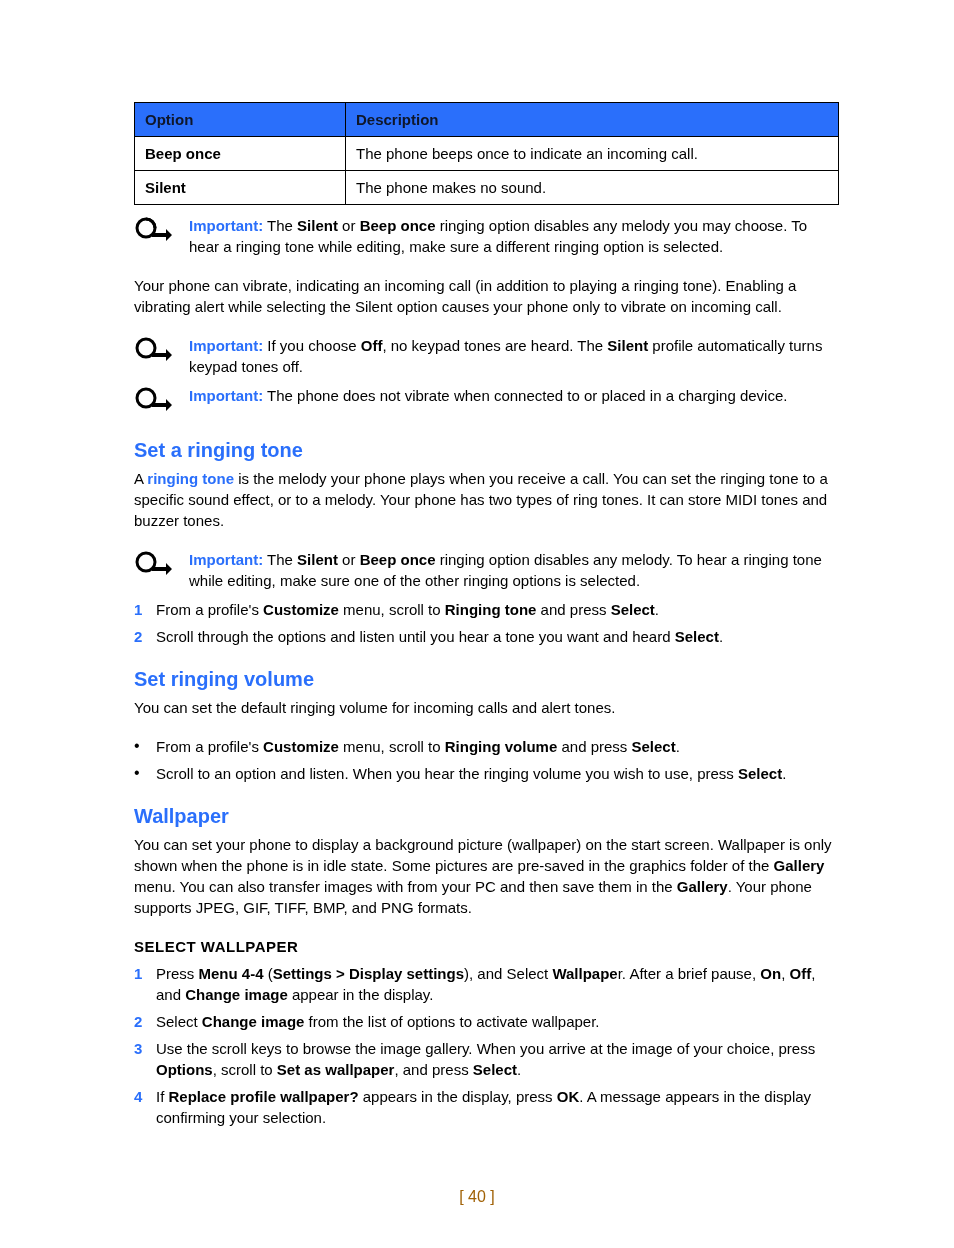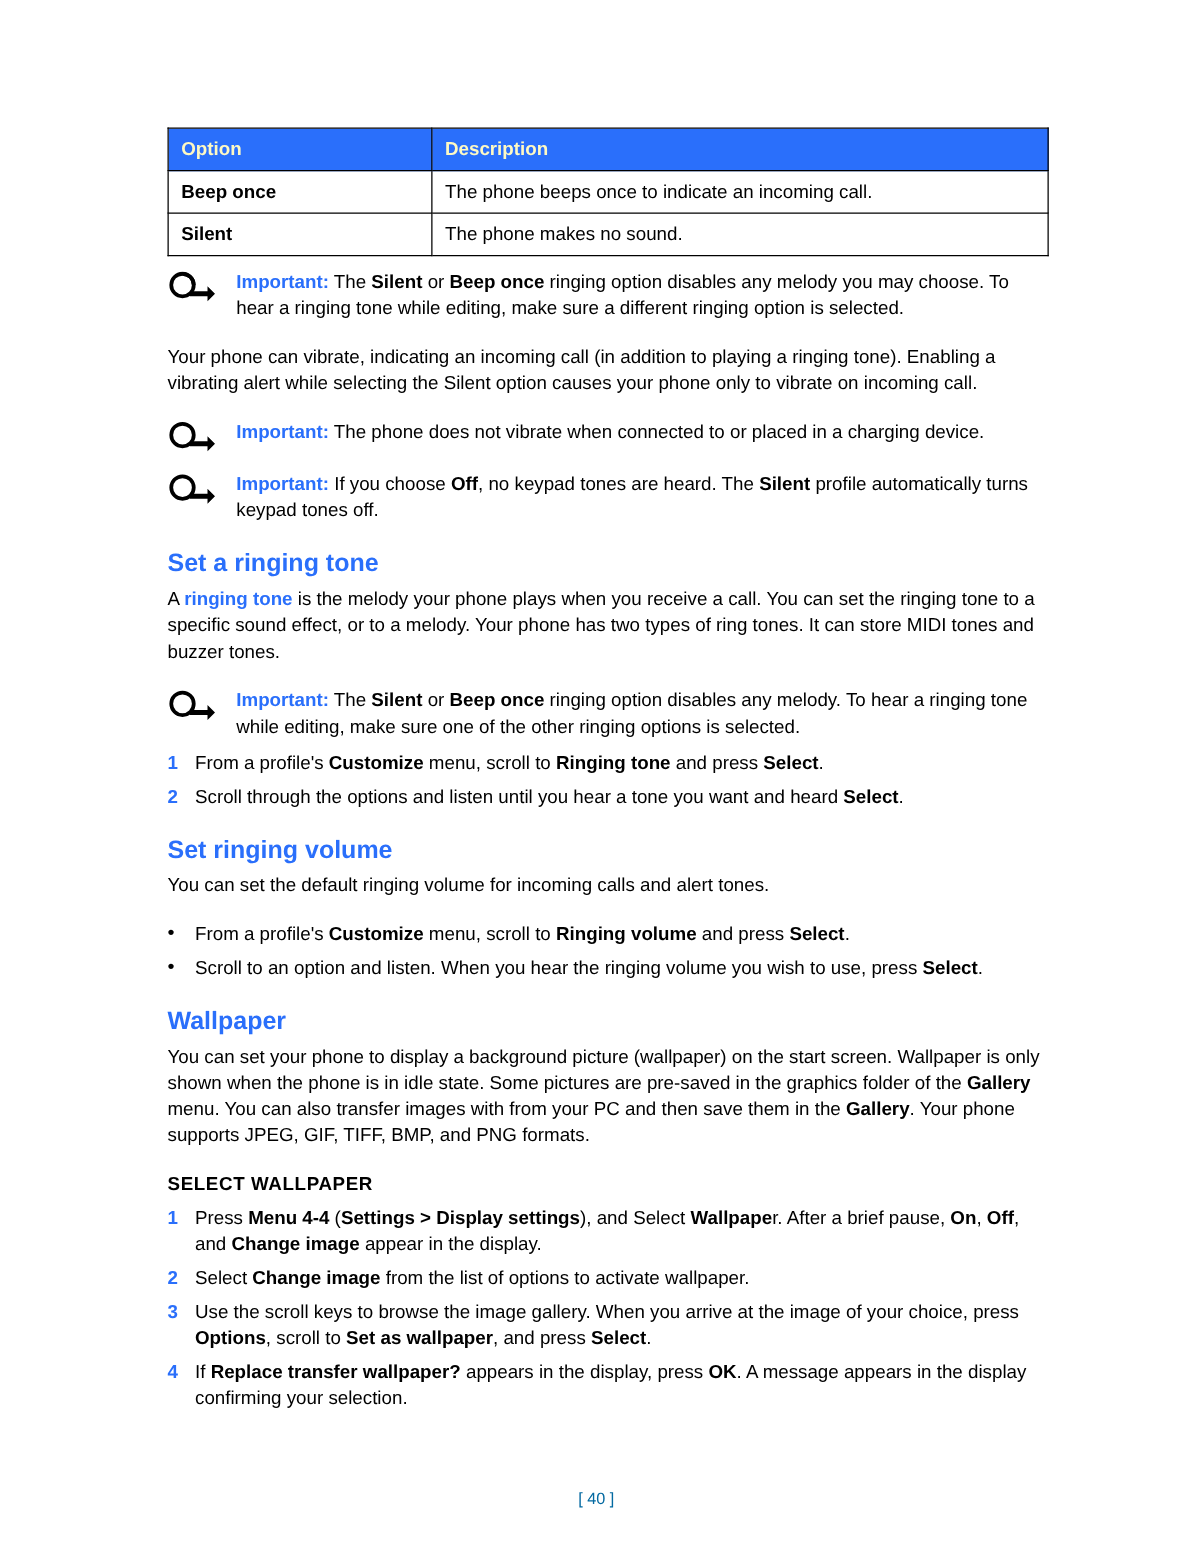--- a/index.html
+++ b/index.html
@@ -24,21 +24,21 @@
     margin-bottom: 10px;
   }
   table.opts th, table.opts td {
     border: 1px solid #000;
     text-align: left;
     padding: 6px 10px;
     vertical-align: top;
   }
   table.opts th {
     background: #2a6ffb;
-    color: #fef9c3;
+    color: #0f172a;
     font-weight: bold;
     font-family: Arial, Helvetica, sans-serif;
     font-size: 15px;
   }
   table.opts th:first-child, table.opts td:first-child { width: 190px; }
   table.opts td.opt { font-weight: bold; }
 
   .note {
     display: flex;
     align-items: flex-start;
@@ -104,23 +104,23 @@
     font-size: 15px;
     letter-spacing: 0.5px;
     margin: 14px 0 4px 0;
   }
 
   .page-num {
     position: absolute;
     bottom: 40px;
     left: 0; right: 0;
     text-align: center;
-    color: #0369a1;
-    font-family: Arial, Helvetica, sans-serif;
-    font-size: 13px;
+    color: #a16207;
+    font-family: Arial, Helvetica, sans-serif;
+    font-size: 16px;
   }
   b { font-weight: bold; }
 </style>
 </head>
 <body>
 
 <div class="page">
 
   <table class="opts">
     <thead>
@@ -159,34 +159,34 @@
 
   <div class="note">
     <div class="icon-col">
       <svg width="38" height="26" viewBox="0 0 38 26">
           <circle cx="12" cy="11" r="9" fill="none" stroke="#000" stroke-width="3"></circle>
           <path d="M18 16 L32 16 L32 12 L38 18 L32 24 L32 20 L18 20 Z" fill="#000"></path>
         </svg>
     </div>
     <div class="txt">
       <span class="imp-label">Important:</span>
-      <span>The phone does not vibrate when connected to or placed in a charging device.</span>
+      <span>If you choose </span><b>Off</b><span>, no keypad tones are heard. The </span><b>Silent</b><span> profile automatically turns keypad tones off.</span>
     </div>
   </div>
 
   <div class="note">
     <div class="icon-col">
       <svg width="38" height="26" viewBox="0 0 38 26">
           <circle cx="12" cy="11" r="9" fill="none" stroke="#000" stroke-width="3"></circle>
           <path d="M18 16 L32 16 L32 12 L38 18 L32 24 L32 20 L18 20 Z" fill="#000"></path>
         </svg>
     </div>
     <div class="txt">
       <span class="imp-label">Important:</span>
-      <span>If you choose </span><b>Off</b><span>, no keypad tones are heard. The </span><b>Silent</b><span> profile automatically turns keypad tones off.</span>
+      <span>The phone does not vibrate when connected to or placed in a charging device.</span>
     </div>
   </div>
 
   <h2 class="sec">Set a ringing tone</h2>
   <p class="body" style="margin-top:2px">
     <span>A </span><span class="term">ringing tone</span><span> is the melody your phone plays when you receive a call. You can set the ringing tone to a specific sound effect, or to a melody. Your phone has two types of ring tones. It can store MIDI tones and buzzer tones.</span>
   </p>
 
   <div class="note">
     <div class="icon-col">
@@ -240,18 +240,18 @@
     <li>
       <span class="num">2</span>
       <span class="li-body"><span>Select </span><b>Change image</b><span> from the list of options to activate wallpaper.</span></span>
     </li>
     <li>
       <span class="num">3</span>
       <span class="li-body"><span>Use the scroll keys to browse the image gallery. When you arrive at the image of your choice, press </span><b>Options</b><span>, scroll to </span><b>Set as wallpaper</b><span>, and press </span><b>Select</b><span>.</span></span>
     </li>
     <li>
       <span class="num">4</span>
-      <span class="li-body"><span>If </span><b>Replace transfer wallpaper?</b><span> appears in the display, press </span><b>OK</b><span>. A message appears in the display confirming your selection.</span></span>
+      <span class="li-body"><span>If </span><b>Replace profile wallpaper?</b><span> appears in the display, press </span><b>OK</b><span>. A message appears in the display confirming your selection.</span></span>
     </li>
   </ol>
 
   <div class="page-num">[ 40 ]</div>
 </div>
 
 </body></html>

